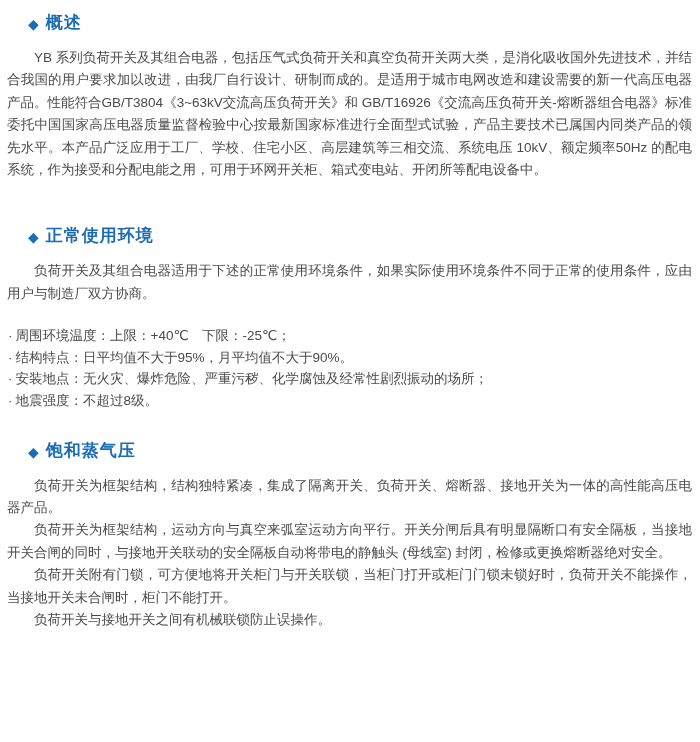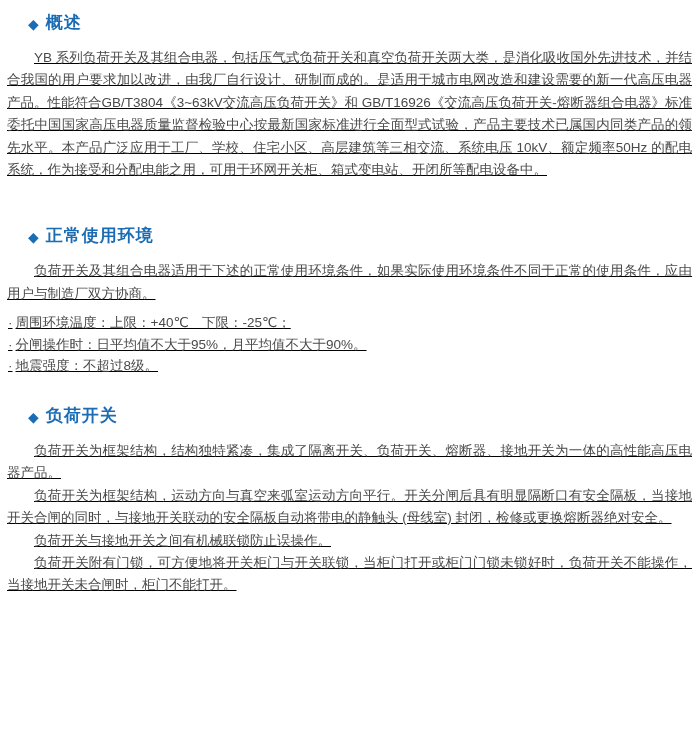--- a/index.html
+++ b/index.html
@@ -25,32 +25,32 @@
     color:var(--accent);
     font-size:17px; font-weight:bold;
     letter-spacing:1px;
     line-height:22px;
   }
   .diamond {
     font-size:14px; line-height:1;
     color:var(--accent);
     transform:translateY(1px);
   }
-  .section-body { margin-top:13px;text-decoration:underline; }
+  .section-body { margin-top:13px; }
   p.para {
     margin:0; padding:0;
     font-size:13.5px;
     line-height:22.4px;
     color:var(--body);
     text-align:justify;
     text-indent:2em;
   }
   ul.bullets {
     list-style:none;
-    margin:7px 0 0 0; padding:0 0 0 1px;
+    margin:20px 0 0 0; padding:0 0 0 1px;
   }
   li.bullet {
     font-size:13.5px;
     line-height:21.6px;
     color:var(--body);
   }
   li.bullet .dot { margin-right:3px; }
 </style>
 </head>
 <body style="background: rgb(255, 255, 255);">
@@ -71,39 +71,40 @@
       <span class="diamond">◆</span>
       <span>正常使用环境</span>
     </div>
     <div class="section-body">
   <p class="para">负荷开关及其组合电器适用于下述的正常使用环境条件，如果实际使用环境条件不同于正常的使用条件，应由用户与制造厂双方协商。</p>
 
   <ul class="bullets">
   <li class="bullet"><span class="dot">·</span><span>周围环境温度：上限：+40℃　下限：-25℃；</span></li>
 
 
-  <li class="bullet"><span class="dot">·</span><span>分闸操作时：日平均值不大于95%，月平均值不大于90%。</span></li>
+  <li class="bullet"><span class="dot">·</span><span>结构特点：日平均值不大于95%，月平均值不大于90%。</span></li>
 
 
+  <li class="bullet"><span class="dot">·</span><span>安装地点：无火灾、爆炸危险、严重污秽、化学腐蚀及经常性剧烈振动的场所；</span></li>
 
   <li class="bullet"><span class="dot">·</span><span>地震强度：不超过8级。</span></li>
 </ul>
 </div>
   </div>
 
   <div class="section">
     <div class="section-title">
       <span class="diamond">◆</span>
-      <span>负荷开关</span>
+      <span>饱和蒸气压</span>
     </div>
     <div class="section-body">
   <p class="para">负荷开关为框架结构，结构独特紧凑，集成了隔离开关、负荷开关、熔断器、接地开关为一体的高性能高压电器产品。</p>
 
   <p class="para">负荷开关为框架结构，运动方向与真空来弧室运动方向平行。开关分闸后具有明显隔断口有安全隔板，当接地开关合闸的同时，与接地开关联动的安全隔板自动将带电的静触头 (母线室) 封闭，检修或更换熔断器绝对安全。</p>
 
 
+  <p class="para">负荷开关附有门锁，可方便地将开关柜门与开关联锁，当柜门打开或柜门门锁未锁好时，负荷开关不能操作，当接地开关未合闸时，柜门不能打开。</p>
+
   <p class="para">负荷开关与接地开关之间有机械联锁防止误操作。</p>
-
-  <p class="para">负荷开关附有门锁，可方便地将开关柜门与开关联锁，当柜门打开或柜门门锁未锁好时，负荷开关不能操作，当接地开关未合闸时，柜门不能打开。</p>
 
 </div>
   </div>
 </div>
 
 </body></html>

